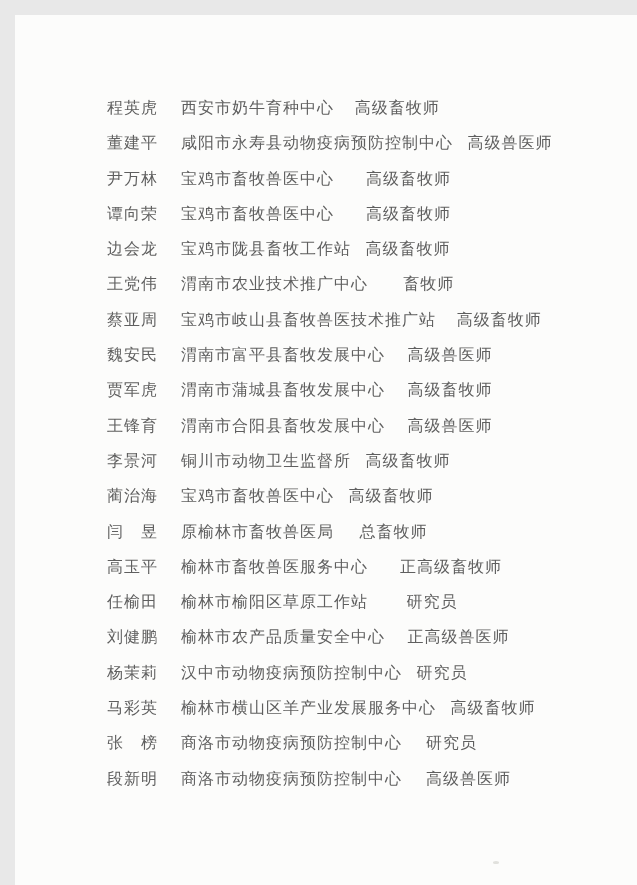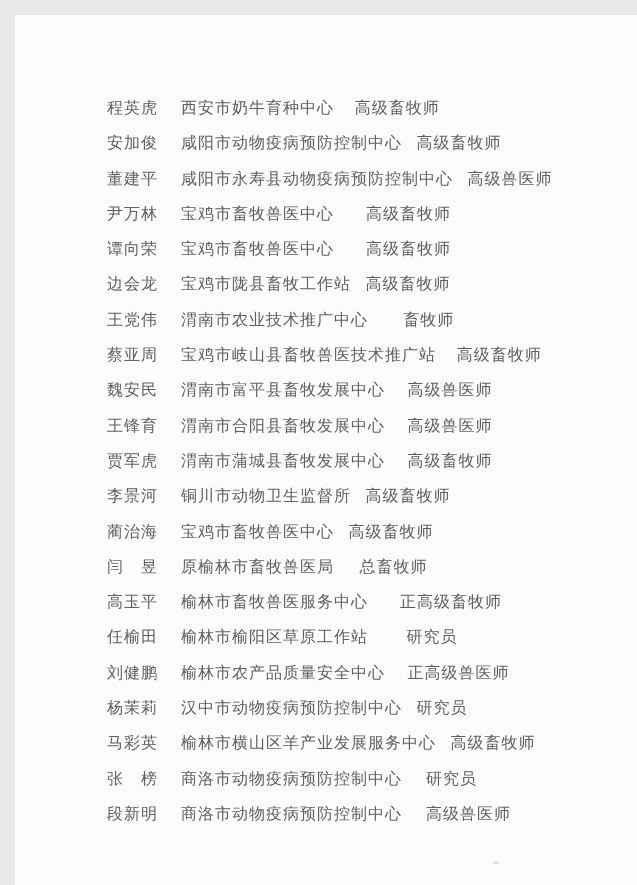--- a/index.html
+++ b/index.html
@@ -74,23 +74,20 @@
 <div class="page">
   <div class="speck speck-top-right"></div>
   <div class="speck speck-bottom"></div>
 
   <div class="content">
 
     <div class="row">
       <span class="name">程英虎</span><span class="org">西安市奶牛育种中心</span><span class="spacer" style="width: 1.3em;"></span><span class="title">高级畜牧师</span>
     </div>
 
-    <div class="row">
-      <span class="name">安加俊</span><span class="org">咸阳市动物疫病预防控制中心</span><span class="spacer" style="width: 0.9em;"></span><span class="title">高级畜牧师</span>
-    </div>
 
     <div class="row">
       <span class="name">董建平</span><span class="org">咸阳市永寿县动物疫病预防控制中心</span><span class="spacer" style="width: 0.9em;"></span><span class="title">高级兽医师</span>
     </div>
 
     <div class="row">
       <span class="name">尹万林</span><span class="org">宝鸡市畜牧兽医中心</span><span class="spacer" style="width: 2em;"></span><span class="title">高级畜牧师</span>
     </div>
 
     <div class="row">
@@ -107,25 +104,25 @@
 
     <div class="row">
       <span class="name">蔡亚周</span><span class="org">宝鸡市岐山县畜牧兽医技术推广站</span><span class="spacer" style="width: 1.3em;"></span><span class="title">高级畜牧师</span>
     </div>
 
     <div class="row">
       <span class="name">魏安民</span><span class="org">渭南市富平县畜牧发展中心</span><span class="spacer" style="width: 1.4em;"></span><span class="title">高级兽医师</span>
     </div>
 
     <div class="row">
-      <span class="name">王锋育</span><span class="org">渭南市合阳县畜牧发展中心</span><span class="spacer" style="width: 1.4em;"></span><span class="title">高级兽医师</span>
+      <span class="name">贾军虎</span><span class="org">渭南市蒲城县畜牧发展中心</span><span class="spacer" style="width: 1.4em;"></span><span class="title">高级畜牧师</span>
     </div>
 
     <div class="row">
-      <span class="name">贾军虎</span><span class="org">渭南市蒲城县畜牧发展中心</span><span class="spacer" style="width: 1.4em;"></span><span class="title">高级畜牧师</span>
+      <span class="name">王锋育</span><span class="org">渭南市合阳县畜牧发展中心</span><span class="spacer" style="width: 1.4em;"></span><span class="title">高级兽医师</span>
     </div>
 
     <div class="row">
       <span class="name">李景河</span><span class="org">铜川市动物卫生监督所</span><span class="spacer" style="width: 0.9em;"></span><span class="title">高级畜牧师</span>
     </div>
 
     <div class="row">
       <span class="name">蔺治海</span><span class="org">宝鸡市畜牧兽医中心</span><span class="spacer" style="width: 0.9em;"></span><span class="title">高级畜牧师</span>
     </div>
 

